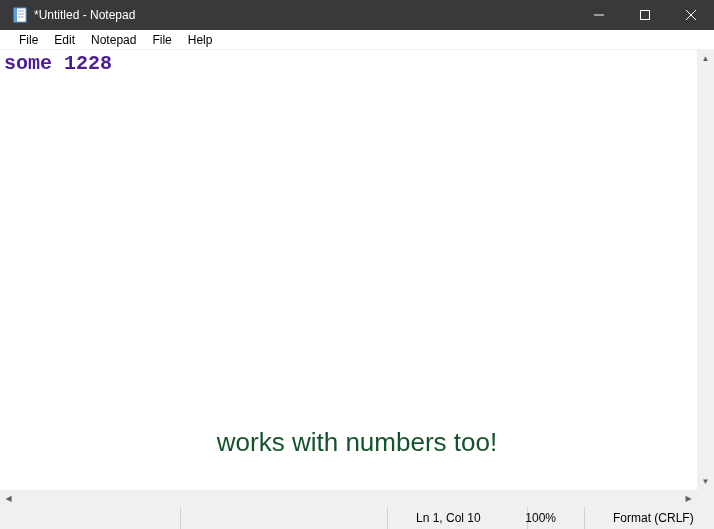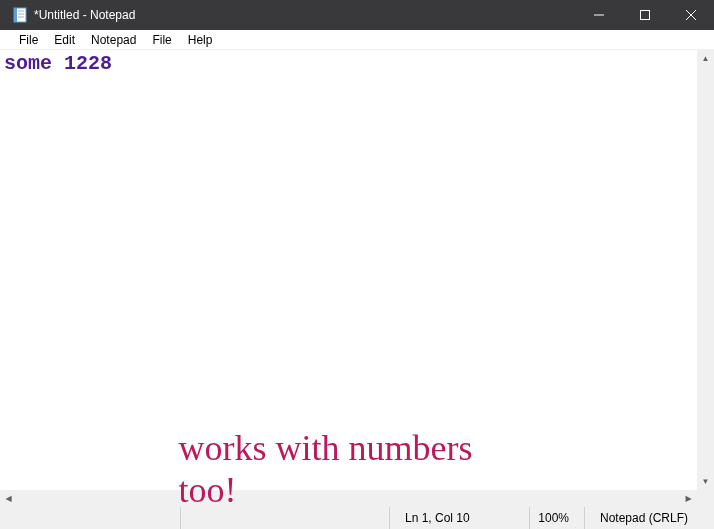--- a/index.html
+++ b/index.html
@@ -124,38 +124,38 @@
       background: #f0f0f0;
       display: flex;
       align-items: stretch;
       font-size: 12px;
       color: #000;
     }
     .status-cell {
       border-left: 1px solid #d0d0d0;
       display: flex;
       align-items: center;
-      padding: 0 15px;
+      padding: 0 28px;
       white-space: nowrap;
     }
     .status-spacer {
       flex: 1;
       border-left: 1px solid #d0d0d0;
     }
     .status-first {
       width: 180px;
     }
     .annotation {
       position: absolute;
       left: 50%;
       transform: translateX(-50%);
       top: 427px;
-      font-family: Liberation Serif, serif;
-      font-size: 36px;
-      color: #be185d;
+      font-family: Liberation Sans, sans-serif;
+      font-size: 26px;
+      color: #14532d;
       pointer-events: none;
     }
   </style>
 </head>
 <body>
 
 <div class="titlebar">
   <span class="app-icon">
     <svg width="16" height="16" viewBox="0 0 16 16">
       <rect x="2" y="1" width="12" height="14" fill="#fff" stroke="#5aa0d8" stroke-width="1"></rect>
@@ -205,16 +205,16 @@
     <div class="scroll-arrow">▶</div>
   </div>
   <div class="scroll-corner"></div>
 </div>
 
 <div class="statusbar">
   <div class="status-first"></div>
   <div class="status-spacer"></div>
   <div class="status-cell" style="width:140px">Ln 1, Col 10</div>
   <div class="status-cell" style="width:55px;justify-content:flex-end">100%</div>
-  <div class="status-cell" style="width:130px">Notepad (CRLF)</div>
+  <div class="status-cell" style="width:130px">Format (CRLF)</div>
 </div>
 
 <div class="annotation">works with numbers too!</div>
 
 </body></html>

